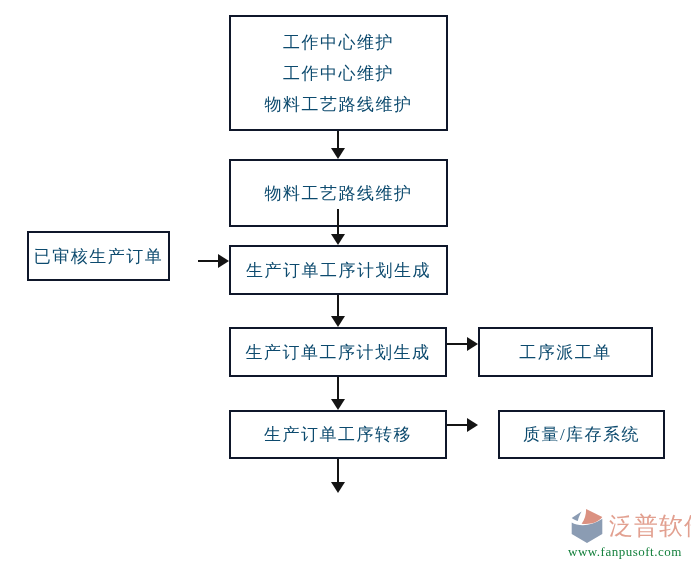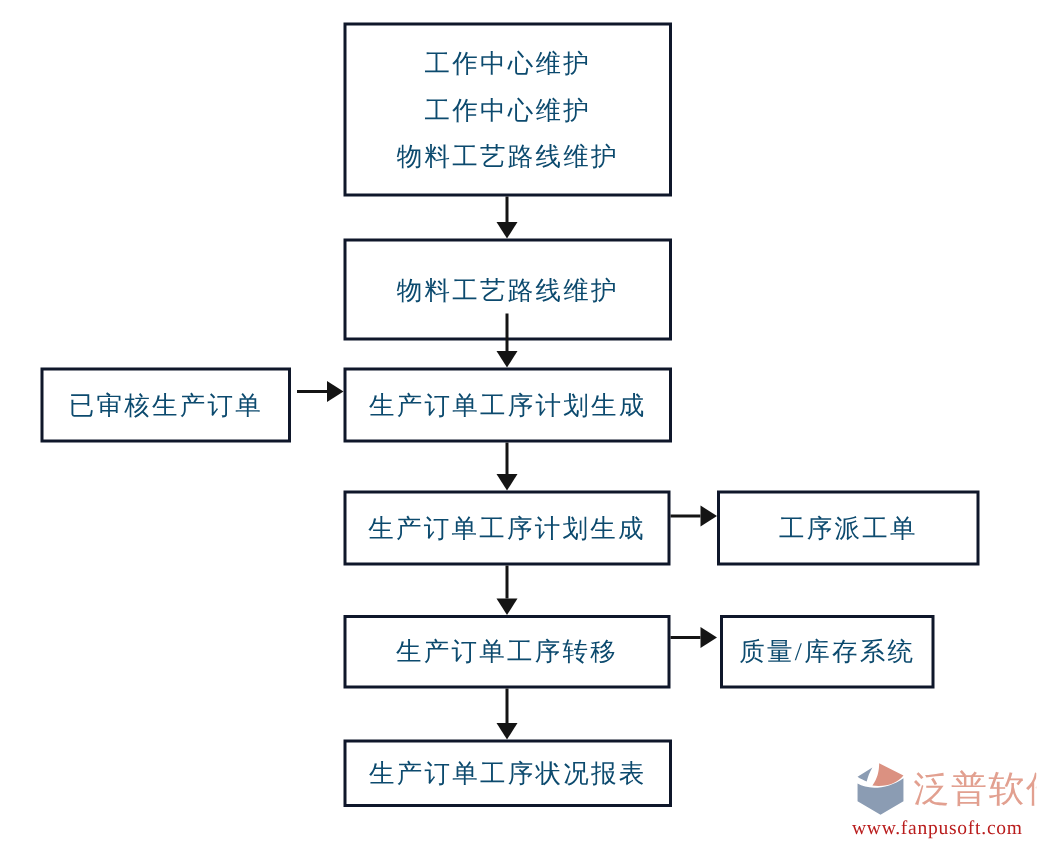--- a/index.html
+++ b/index.html
@@ -78,66 +78,63 @@
     letter-spacing: 1px;
     color: #e2a090;
     white-space: nowrap;
   }
   .watermark .site-url {
     position: absolute;
     left: 4px;
     top: 40px;
     font-size: 13px;
     letter-spacing: 0.5px;
-    color: #b91c1c;
+    color: #15803d;
     white-space: nowrap;
   }
 </style>
 </head>
 <body>
 
 <div class="canvas">
 
   <div class="node" style="left:229px;top:15px;width:219px;height:116px">
     <div>工作中心维护</div>
     <div>工作中心维护</div>
     <div>物料工艺路线维护</div>
   </div>
 
   <div class="node" style="left:229px;top:159px;width:219px;height:68px">
     <div>物料工艺路线维护</div>
   </div>
 
-  <div class="node" style="left:27px;top:245px;width:167px;height:50px">
+  <div class="node" style="left:27px;top:231px;width:143px;height:50px">
     <div>已审核生产订单</div>
   </div>
 
   <div class="node" style="left:229px;top:245px;width:219px;height:50px">
     <div>生产订单工序计划生成</div>
   </div>
 
   <div class="node" style="left:229px;top:327px;width:218px;height:50px">
     <div>生产订单工序计划生成</div>
   </div>
 
   <div class="node" style="left:229px;top:410px;width:218px;height:49px">
     <div>生产订单工序转移</div>
   </div>
 
   <div class="node" style="left:478px;top:327px;width:175px;height:50px">
     <div>工序派工单</div>
   </div>
 
-  <div class="node" style="left:480px;top:410px;width:143px;height:49px">
+  <div class="node" style="left:498px;top:410px;width:167px;height:49px">
     <div>质量/库存系统</div>
   </div>
 
-  <div class="node" style="left:229px;top:493px;width:219px;height:45px">
-    <div>生产订单工序状况报表</div>
-  </div>
 
   <div class="vline" style="left:337px;top:131px;height:17px"></div>
   <div class="head-down" style="left:331px;top:148px"></div>
 
   <div class="vline" style="left:337px;top:209px;height:25px"></div>
   <div class="head-down" style="left:331px;top:234px"></div>
 
   <div class="vline" style="left:337px;top:295px;height:21px"></div>
   <div class="head-down" style="left:331px;top:316px"></div>
 

